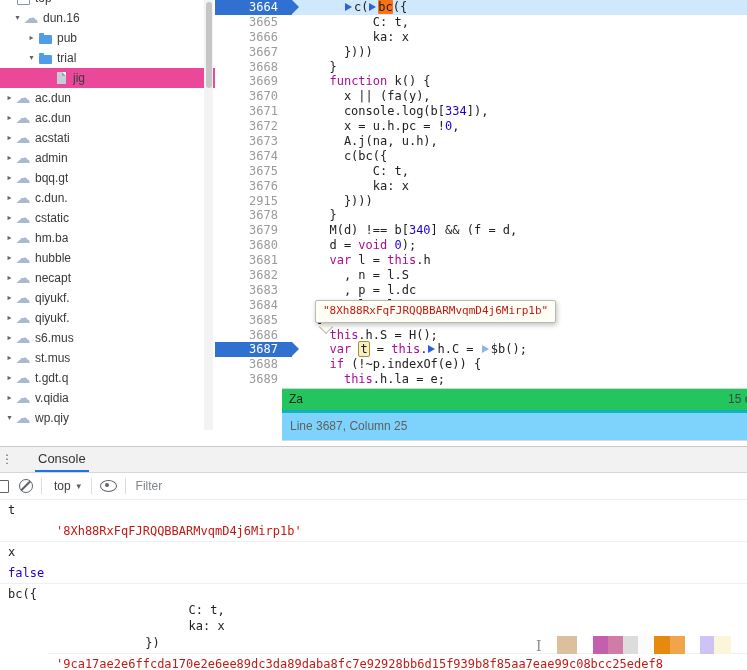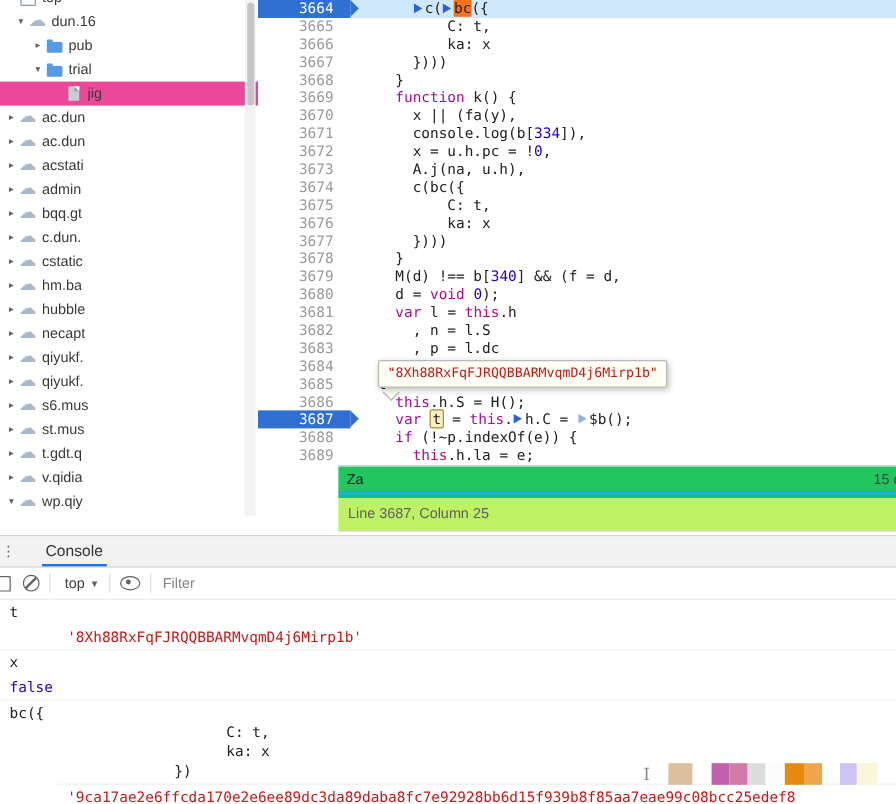--- a/index.html
+++ b/index.html
@@ -50,22 +50,22 @@
            border:1px solid #b9b9b9;border-radius:2px;box-shadow:1px 2px 5px rgba(0,0,0,.25);
            font-family:"DejaVu Sans Mono",monospace;font-size:11px;color:#c41a16;z-index:6;white-space:nowrap;}
   .tooltip-caret{position:absolute;left:106px;top:322px;width:9px;height:9px;background:#fffef4;
            border-right:1px solid #b9b9b9;border-bottom:1px solid #b9b9b9;transform:rotate(45deg);z-index:5;}
 
   
   .searchbar{position:absolute;left:282px;top:388px;width:465px;height:21px;background:#22c55e;
              border-top:1px solid #d4d4d4;border-bottom:1px solid #0ea5e9;font-size:12px;color:#222;z-index:7;}
   .search-query{position:absolute;left:7px;top:3px;}
   .search-matches{position:absolute;left:446px;top:3px;color:#454545;white-space:nowrap;}
-  .statusbar{position:absolute;left:282px;top:411px;width:465px;height:27px;background:#bef264;
-             border-top:4px solid #14b8a6;border-bottom:1px solid #d9d9d9;font-size:12px;color:#5f5f5f;z-index:7;}
+  .statusbar{position:absolute;left:282px;top:411px;width:465px;height:27px;background:#7dd3fc;
+             border-top:2px solid #14b8a6;border-bottom:1px solid #d9d9d9;font-size:12px;color:#5f5f5f;z-index:7;}
   .status-text{position:absolute;left:8px;top:6px;}
 
   
   .console{position:absolute;left:0;top:446px;width:747px;height:224px;border-top:1px solid #c9c9c9;background:#fff;}
   .c-tabs{height:25px;background:#f2f2f2;border-bottom:1px solid #d6d6d6;display:flex;align-items:stretch;position:relative;}
   .c-kebab{width:16px;color:#5f6368;font-size:12px;line-height:25px;text-align:left;padding-left:1px;}
   .c-tab{display:flex;align-items:center;padding:0 3px;margin-left:18px;font-size:13px;color:#333;
          border-bottom:2px solid #1a73e8;}
   .c-toolbar{height:26px;background:#fff;border-bottom:1px solid #ececec;display:flex;align-items:center;font-size:12px;color:#333;}
   .tb-sep{width:1px;height:16px;background:#ddd;margin:0 8px;}
@@ -263,21 +263,21 @@
         <div class="line"><span class="gut">3667</span><span class="codetxt"><span>    })))</span></span></div>
         <div class="line"><span class="gut">3668</span><span class="codetxt"><span>  }</span></span></div>
         <div class="line"><span class="gut">3669</span><span class="codetxt"><span>  </span><span class="tk-k">function</span><span> k() {</span></span></div>
         <div class="line"><span class="gut">3670</span><span class="codetxt"><span>    x || (fa(y),</span></span></div>
         <div class="line"><span class="gut">3671</span><span class="codetxt"><span>    console.log(b[</span><span class="tk-n">334</span><span>]),</span></span></div>
         <div class="line"><span class="gut">3672</span><span class="codetxt"><span>    x = u.h.pc = !</span><span class="tk-n">0</span><span>,</span></span></div>
         <div class="line"><span class="gut">3673</span><span class="codetxt"><span>    A.j(na, u.h),</span></span></div>
         <div class="line"><span class="gut">3674</span><span class="codetxt"><span>    c(bc({</span></span></div>
         <div class="line"><span class="gut">3675</span><span class="codetxt"><span>        C: t,</span></span></div>
         <div class="line"><span class="gut">3676</span><span class="codetxt"><span>        ka: x</span></span></div>
-        <div class="line"><span class="gut">3677</span><span class="codetxt"><span>    })))</span></span></div>
+        <div class="line"><span class="gut">2915</span><span class="codetxt"><span>    })))</span></span></div>
         <div class="line"><span class="gut">3678</span><span class="codetxt"><span>  }</span></span></div>
         <div class="line"><span class="gut">3679</span><span class="codetxt"><span>  M(d) !== b[</span><span class="tk-n">340</span><span>] &amp;&amp; (f = d,</span></span></div>
         <div class="line"><span class="gut">3680</span><span class="codetxt"><span>  d = </span><span class="tk-k">void</span><span> </span><span class="tk-n">0</span><span>);</span></span></div>
         <div class="line"><span class="gut">3681</span><span class="codetxt"><span>  </span><span class="tk-k">var</span><span> l = </span><span class="tk-k">this</span><span>.h</span></span></div>
         <div class="line"><span class="gut">3682</span><span class="codetxt"><span>    , n = l.S</span></span></div>
         <div class="line"><span class="gut">3683</span><span class="codetxt"><span>    , p = l.dc</span></span></div>
         <div class="line"><span class="gut">3684</span><span class="codetxt"><span>    , l = l.Ac;</span></span></div>
         <div class="line"><span class="gut">3685</span><span class="codetxt"><span>th</span></span></div>
         <div class="line"><span class="gut">3686</span><span class="codetxt"><span>  </span><span class="tk-k">this</span><span>.h.S = H();</span></span></div>
         <div class="line"><span class="gut flag">3687</span><span class="codetxt"><span>  </span><span class="tk-k">var</span><span> </span><span class="tk-t">t</span><span> = </span><span class="tk-k">this</span><span>.</span><span class="tri"></span><span>h.C = </span><span class="tri hollow"></span><span>$b();</span></span></div>

